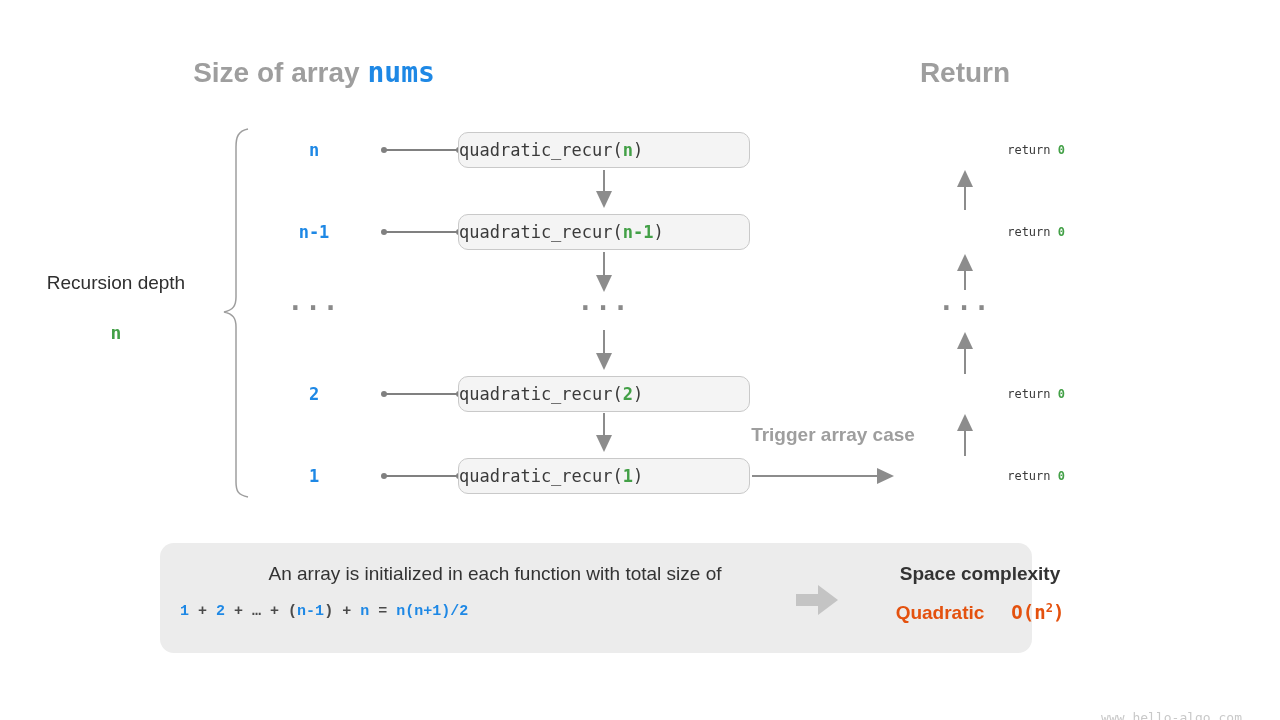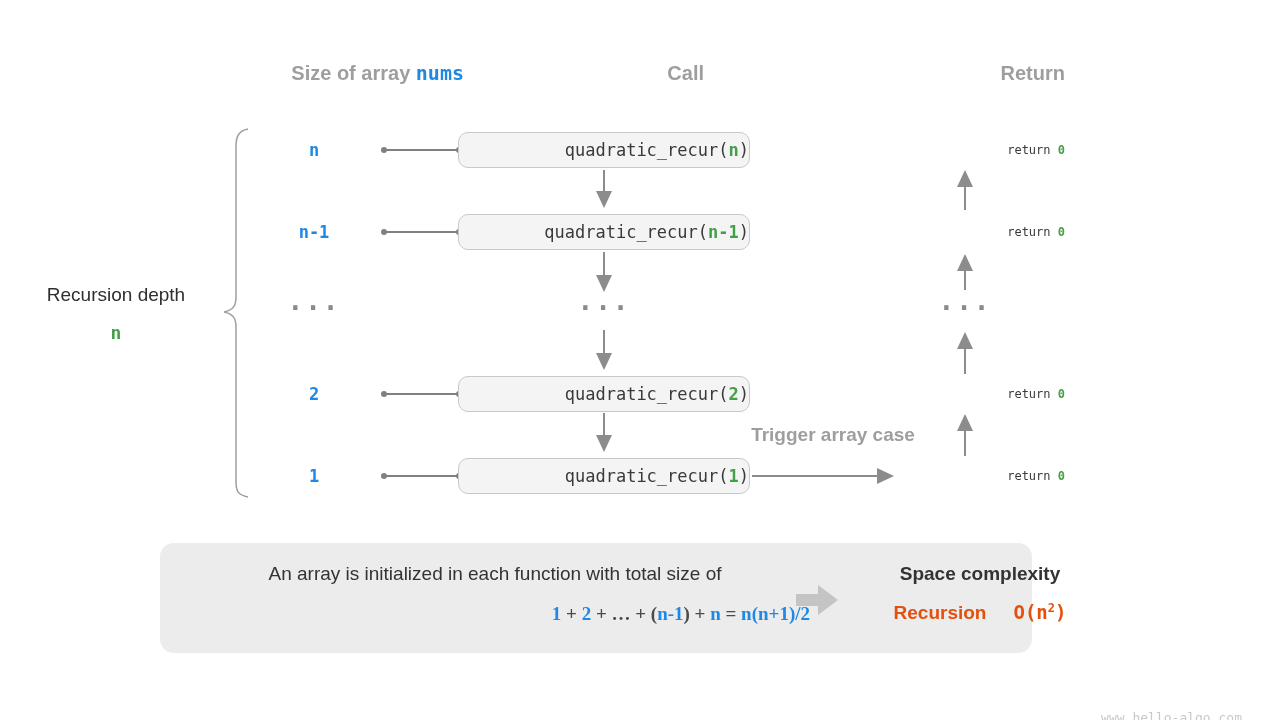--- a/index.html
+++ b/index.html
@@ -7,59 +7,59 @@
     --dark:#3A3A3A; --arrow_gray:#8C8C8C; --box_fill:#F4F4F4; --box_border:#C9C9C9;
     --panel_fill:#ECECEC; --watermark_gray:#C9C9C9; --connector_gray:#808080;
   }
   *{margin:0;padding:0;box-sizing:border-box;}
   body{background:#fff;}
   .stage{position:relative;width:1280px;height:720px;background:#ffffff;overflow:hidden;
          font-family:"Liberation Sans",sans-serif;}
   .abs{position:absolute;}
 
   
-  .col-header{height:26px;line-height:26px;text-align:right;font-size:20px;font-weight:bold;
+  .col-header{height:26px;line-height:26px;text-align:center;font-size:28px;font-weight:bold;
               color:var(--label_gray);white-space:nowrap;}
   .col-header .code{color:var(--blue);font-family:"DejaVu Sans Mono",monospace;font-weight:bold;}
 
   
   .size-label{width:120px;height:24px;line-height:24px;text-align:center;font-size:17px;
               font-weight:bold;color:var(--blue);font-family:"DejaVu Sans Mono",monospace;}
 
   
   .call-box{left:458px;width:292px;height:36px;border:1.5px solid var(--box_border);
             border-radius:10px;background:var(--box_fill);display:flex;align-items:center;
-            justify-content:flex-end;font-family:"DejaVu Sans Mono",monospace;font-size:17px;
+            justify-content:flex-start;font-family:"DejaVu Sans Mono",monospace;font-size:17px;
             color:var(--dark);white-space:pre;}
   .call-box .arg{color:var(--green);font-weight:bold;}
 
   
   .return-label{width:200px;height:24px;line-height:24px;text-align:right;
                 font-family:"DejaVu Sans Mono",monospace;font-size:12px;color:var(--dark);
                 white-space:pre;}
   .return-label .val{color:var(--green);font-weight:bold;}
 
   .ellipsis{width:80px;height:30px;text-align:center;color:#8a8a8a;
             font-family:"DejaVu Sans Mono",monospace;font-weight:bold;font-size:26px;
             letter-spacing:2px;line-height:18px;}
 
-  .recursion-depth{left:16px;top:284px;width:200px;text-align:center;font-size:19px;
+  .recursion-depth{left:16px;top:272px;width:200px;text-align:center;font-size:19px;
                    color:#2f2f2f;}
   .recursion-depth-n{left:16px;top:322px;width:200px;text-align:center;font-size:18px;
                      font-weight:bold;color:var(--green);font-family:"DejaVu Sans Mono",monospace;}
 
   .trigger-label{left:723px;top:424px;width:220px;text-align:center;font-size:19px;
                  font-weight:bold;color:var(--label_gray);}
 
   
   .panel{left:160px;top:543px;width:872px;height:110px;background:var(--panel_fill);
          border-radius:14px;}
   .panel-line1{left:20px;top:20px;width:630px;text-align:center;font-size:19px;color:#333;}
-  .panel-formula{left:20px;top:60px;width:630px;text-align:right;font-size:19px;
-                 font-weight:bold;font-family:Liberation Serif, serif;white-space:pre;}
+  .panel-formula{left:20px;top:60px;width:630px;text-align:left;font-size:15px;
+                 font-weight:bold;font-family:Liberation Mono, monospace;white-space:pre;}
   .f-blue{color:var(--blue);} .f-dark{color:#4a4a4a;}
   .panel-result-title{left:680px;top:20px;width:280px;text-align:center;font-size:19px;
                       font-weight:bold;color:#333;}
   .panel-result-value{left:680px;top:58px;width:280px;text-align:center;font-size:19px;
                       font-weight:bold;color:var(--orange);white-space:pre;}
   .panel-result-value .bigo{font-family:"DejaVu Sans Mono",monospace;margin-left:27px;}
   .panel-result-value sup{font-size:12px;}
 
   .watermark{right:38px;top:710px;font-family:"DejaVu Sans Mono",monospace;font-size:13px;
              color:var(--watermark_gray);}
@@ -72,21 +72,20 @@
   .block-arrow{fill:#C4C4C4;}
 </style>
 </head>
 <body>
 
 <div class="stage">
 
   <div class="abs col-header" style="left:164px;top:60px;width:300px;">
     <span>Size of array </span><span class="code">nums</span>
   </div>
-  <div class="abs col-header" style="left:504px;top:60px;width:200px;">Call</div>
   <div class="abs col-header" style="left:865px;top:60px;width:200px;">Return</div>
 
   <svg class="overlay" width="1280" height="720">
     <defs>
       <marker id="ah" markerWidth="9" markerHeight="8" refX="7.5" refY="4" orient="auto">
         <path d="M0,0 L8.5,4 L0,8 Z" fill="#8C8C8C"></path>
       </marker>
     </defs>
 
     <path class="brace" d="M248,129 C238,131 236,137 236,147 L236,297 C236,306 233,310 224,312 C233,314 236,318 236,327 L236,482 C236,491 238,495 248,497"></path>
@@ -150,18 +149,18 @@
 
   <div class="abs panel">
     <div class="abs panel-line1">An array is initialized in each function with total size of</div>
     <div class="abs panel-formula"><span class="f-blue">1</span><span class="f-dark"> + </span><span class="f-blue">2</span><span class="f-dark"> + </span><span class="f-dark">…</span><span class="f-dark"> + </span><span class="f-dark">(</span><span class="f-blue">n-1</span><span class="f-dark">)</span><span class="f-dark"> + </span><span class="f-blue">n</span><span class="f-dark"> = </span><span class="f-blue">n(n+1)/2</span></div>
 
     <svg class="abs" style="left:636px;top:40px;" width="44" height="34">
       <polygon class="block-arrow" points="0,11 22,11 22,2 42,17 22,32 22,23 0,23"></polygon>
     </svg>
 
     <div class="abs panel-result-title">Space complexity</div>
-    <div class="abs panel-result-value"><span>Recursion</span><span class="bigo"><span>O(n</span><sup>2</sup><span>)</span></span></div>
+    <div class="abs panel-result-value"><span>Quadratic</span><span class="bigo"><span>O(n</span><sup>2</sup><span>)</span></span></div>
   </div>
 
   <div class="abs watermark">www.hello-algo.com</div>
 
 </div>
 
 </body></html>

